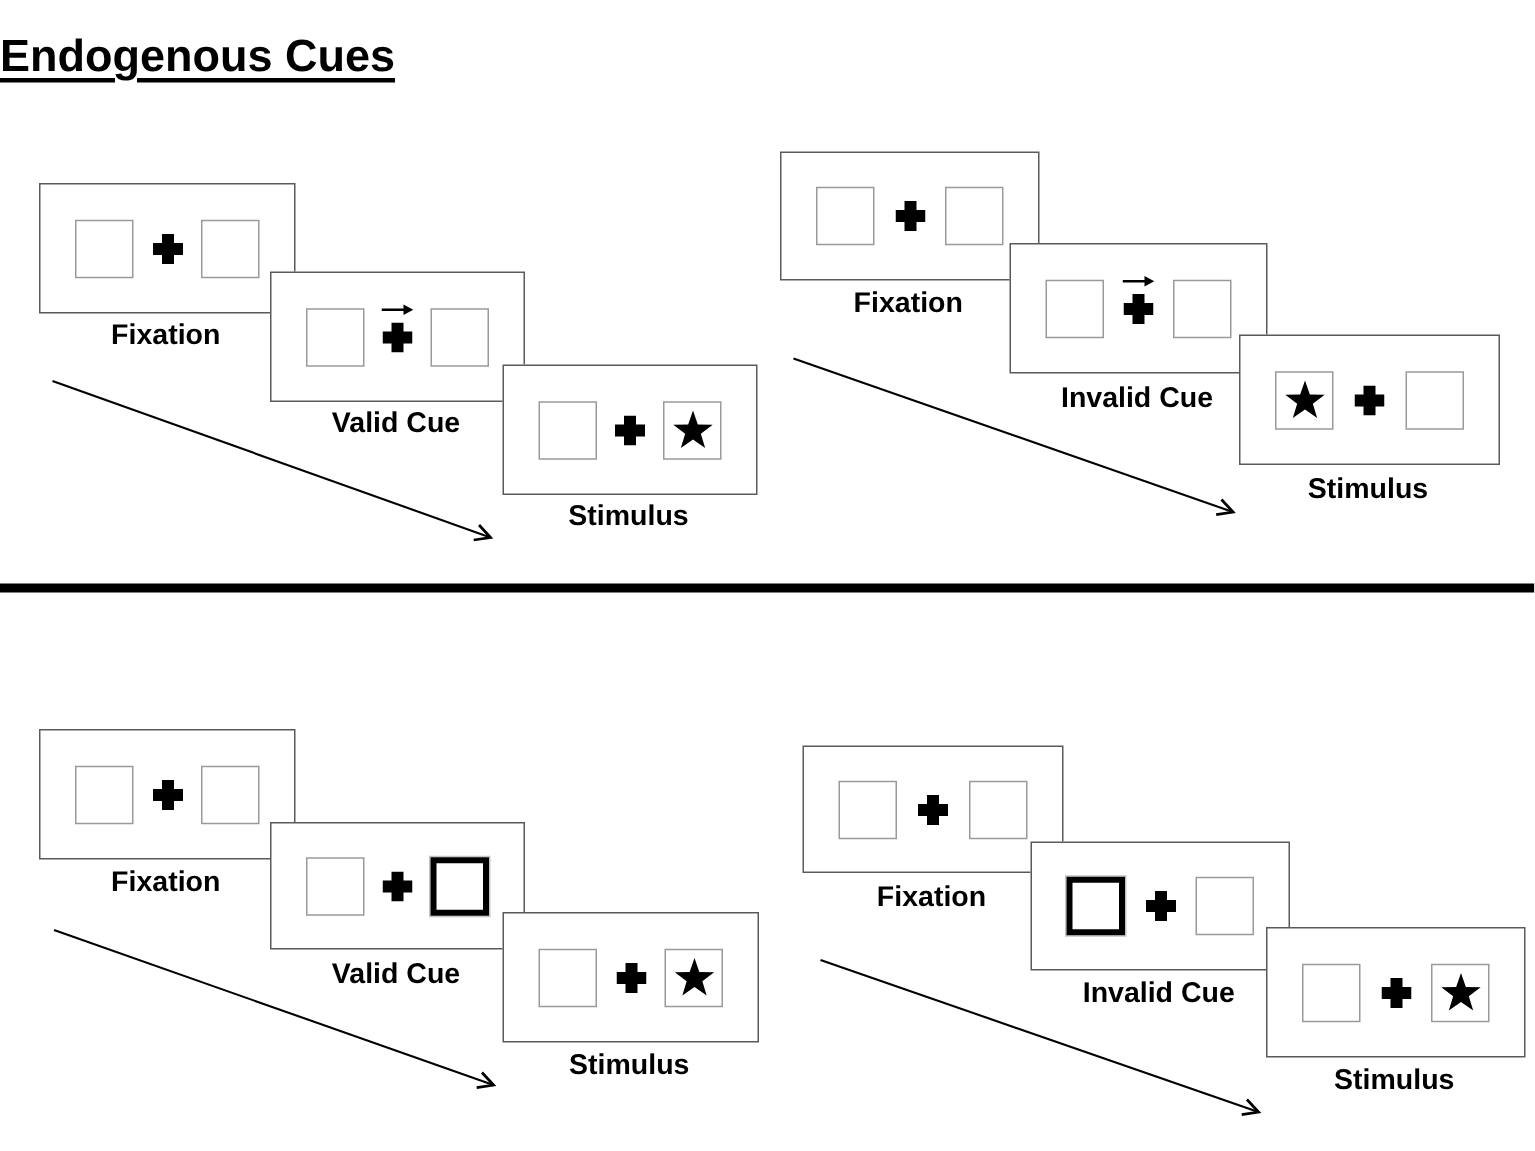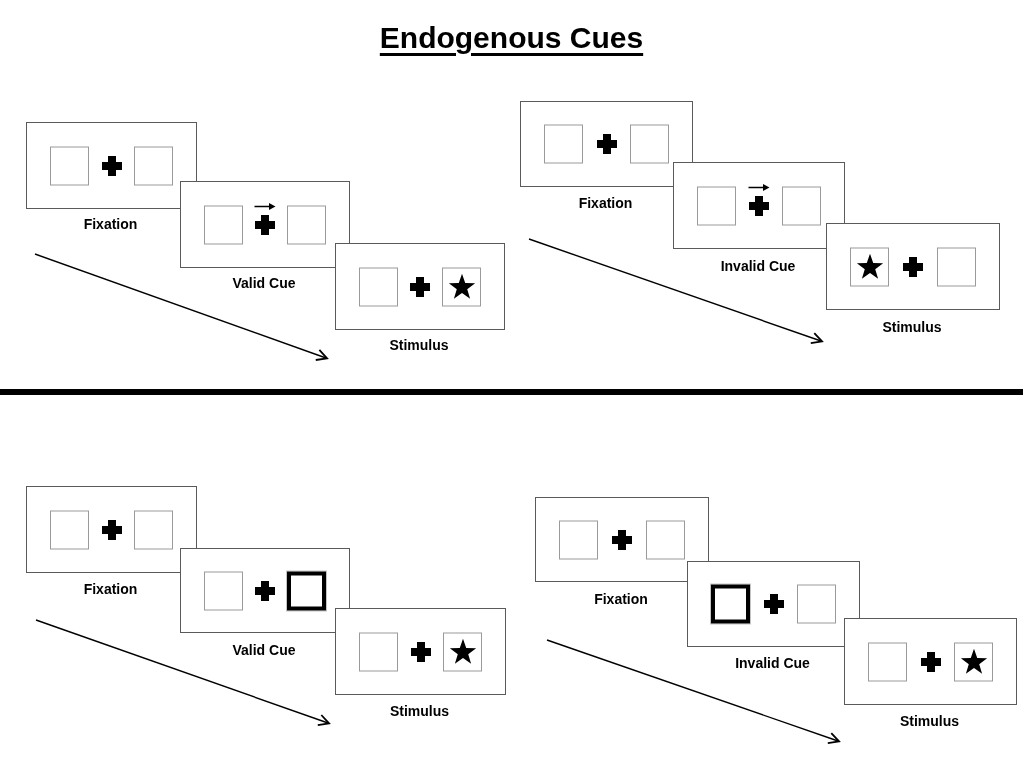--- a/index.html
+++ b/index.html
@@ -2,21 +2,21 @@
 <html><head>
 <meta charset="utf-8">
 <style>
   html,body{margin:0;padding:0;background:#fff;}
   .canvas{
     position:relative;width:1023px;height:767px;background:#ffffff;
     font-family:"Liberation Sans",sans-serif;overflow:hidden;color:#000;
   }
   .overlay{position:absolute;left:0;top:0;width:1023px;height:767px;z-index:1;}
   .title{
-    position:absolute;left:0;width:100%;margin:0;text-align:center;
+    position:absolute;left:0;width:100%;margin:0;text-align:left;
     font-size:30px;font-weight:bold;line-height:30px;z-index:5;
   }
   .title span{
     text-decoration:underline;
     text-decoration-thickness:3px;
     text-underline-offset:5px;
   }
   .divider{position:absolute;left:0;top:389px;width:1023px;height:6px;background:#000;z-index:5;}
   .panel{
     position:absolute;background:#ffffff;border:1px solid #5a5a5a;z-index:2;
@@ -35,21 +35,21 @@
   .plus{
     position:absolute;left:50%;top:50%;transform:translate(-50%,-50%);
     width:20px;height:20px;z-index:3;
   }
   .cue-arrow{
     position:absolute;left:50%;transform:translateX(-50%);top:18px;
     width:23px;height:12px;z-index:3;
   }
   .star{width:30px;height:29px;display:block;}
   .plabel{
-    position:absolute;text-align:center;font-weight:bold;font-size:14px;
+    position:absolute;text-align:center;font-weight:bold;font-size:19px;
     line-height:20px;z-index:6;white-space:nowrap;
   }
 </style>
 </head>
 <body>
 
 <div class="canvas">
 
   <svg class="overlay">
     <defs>

